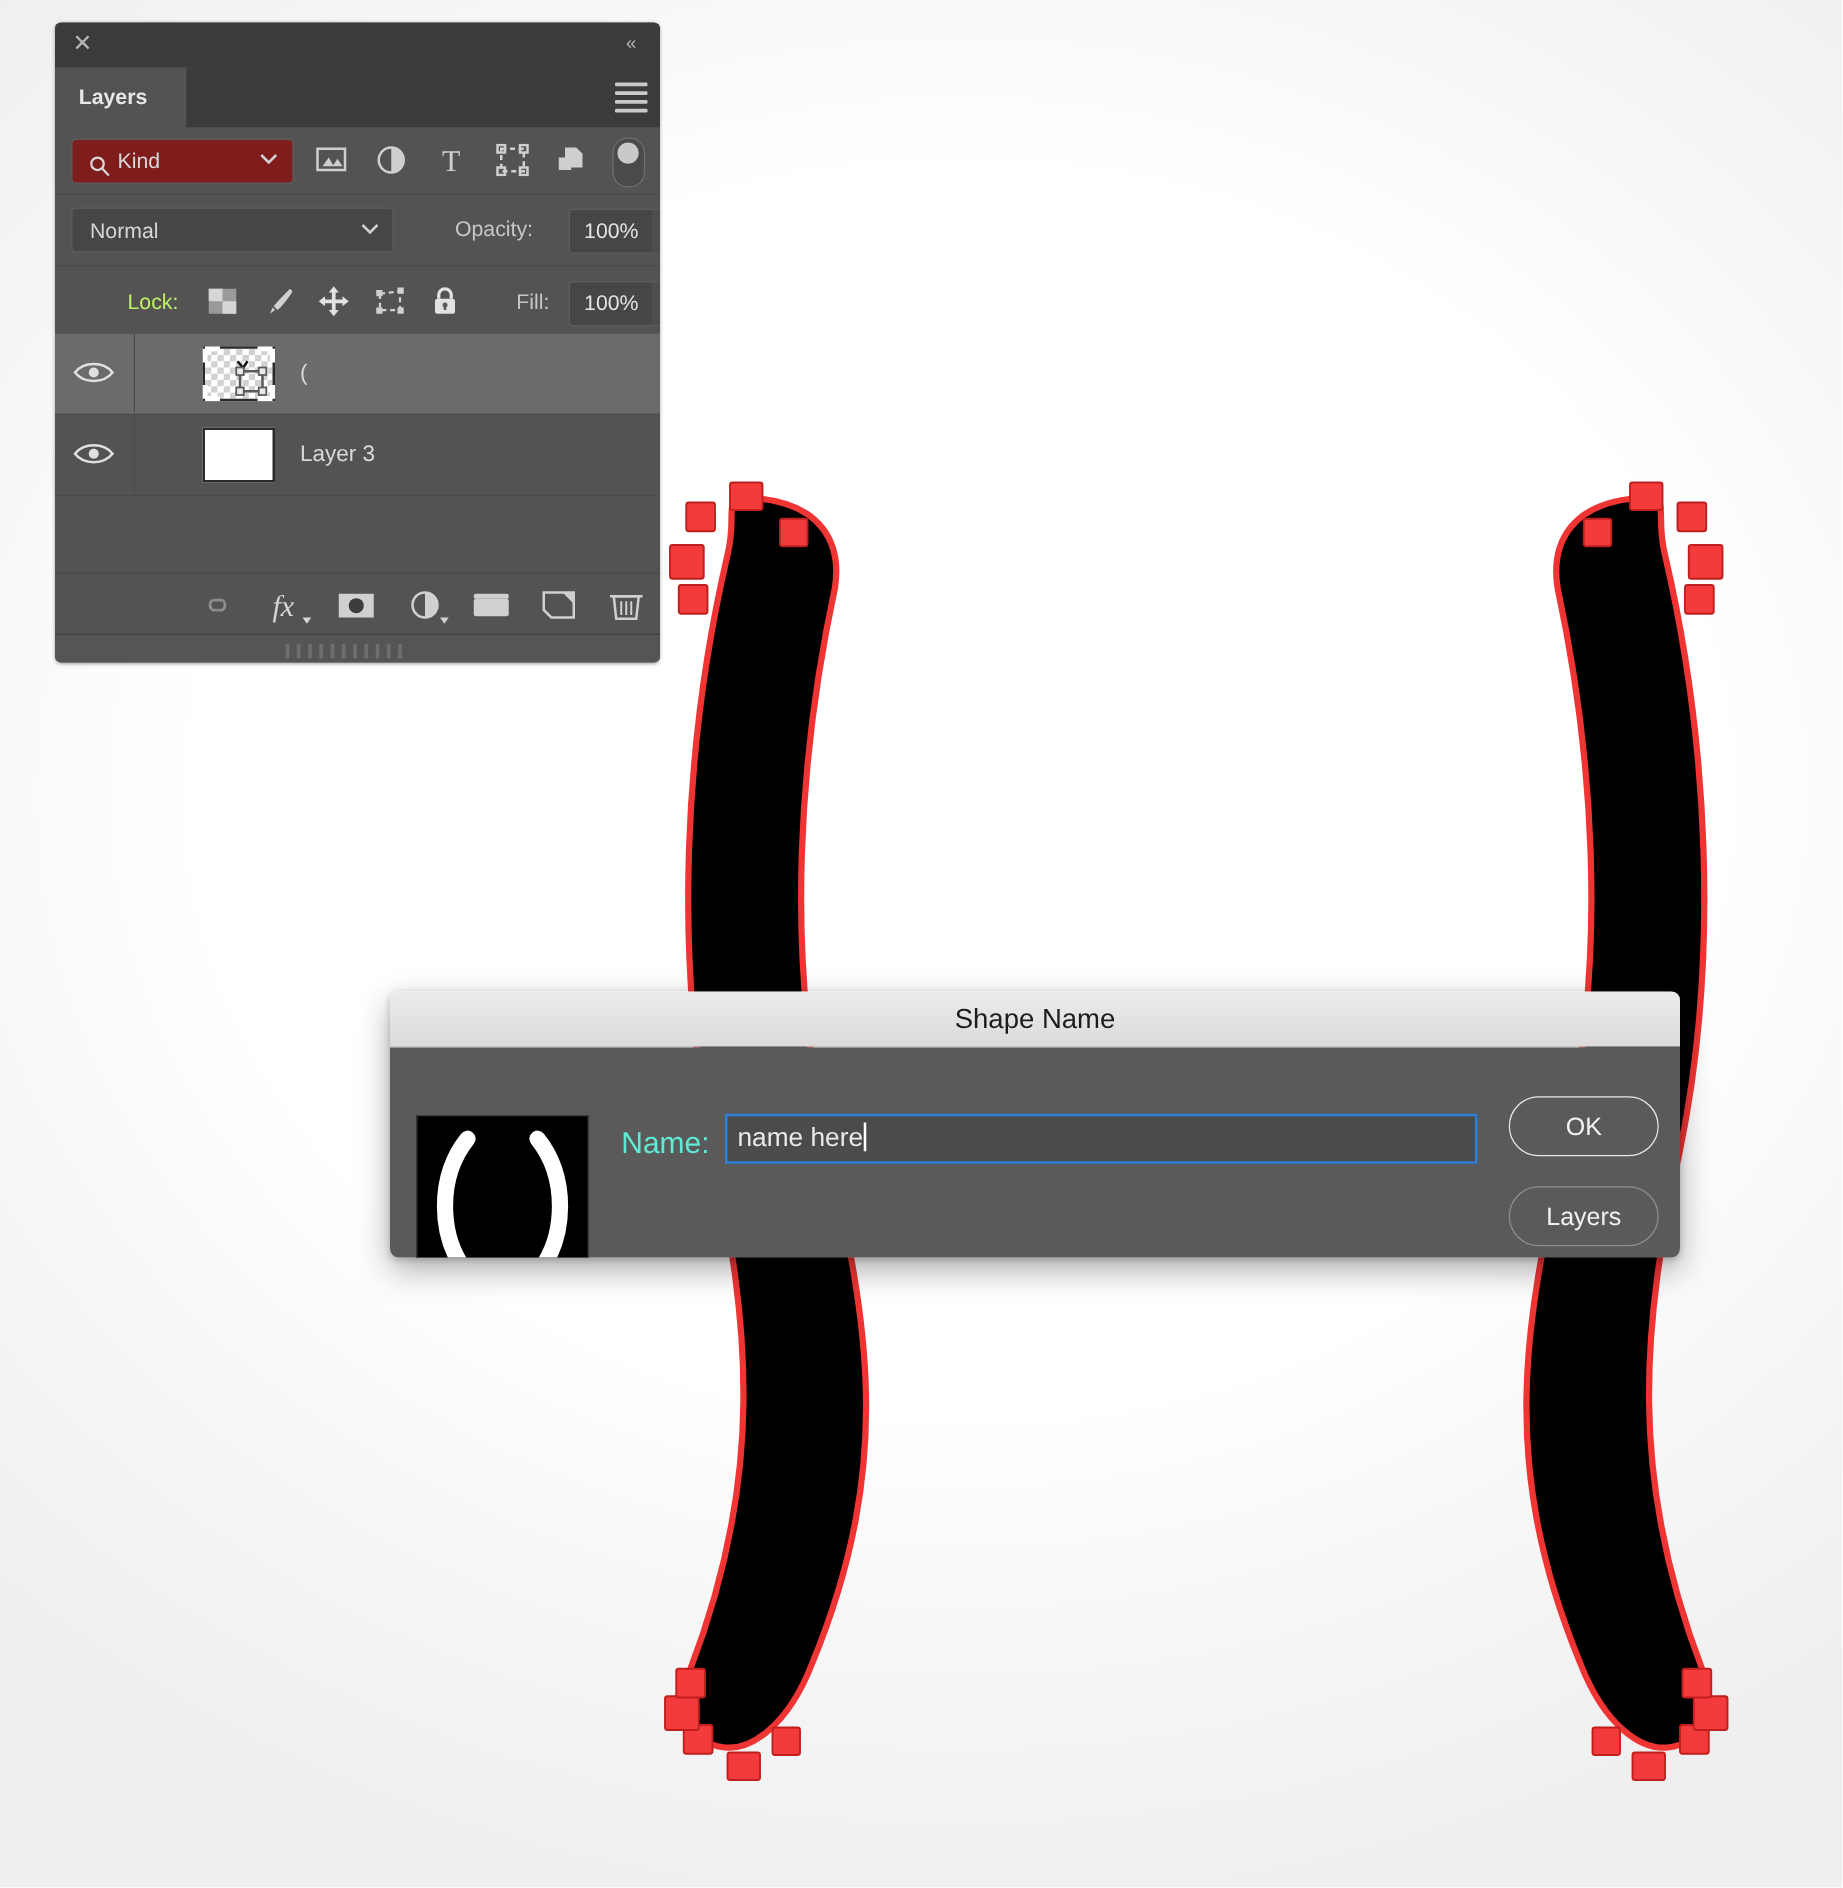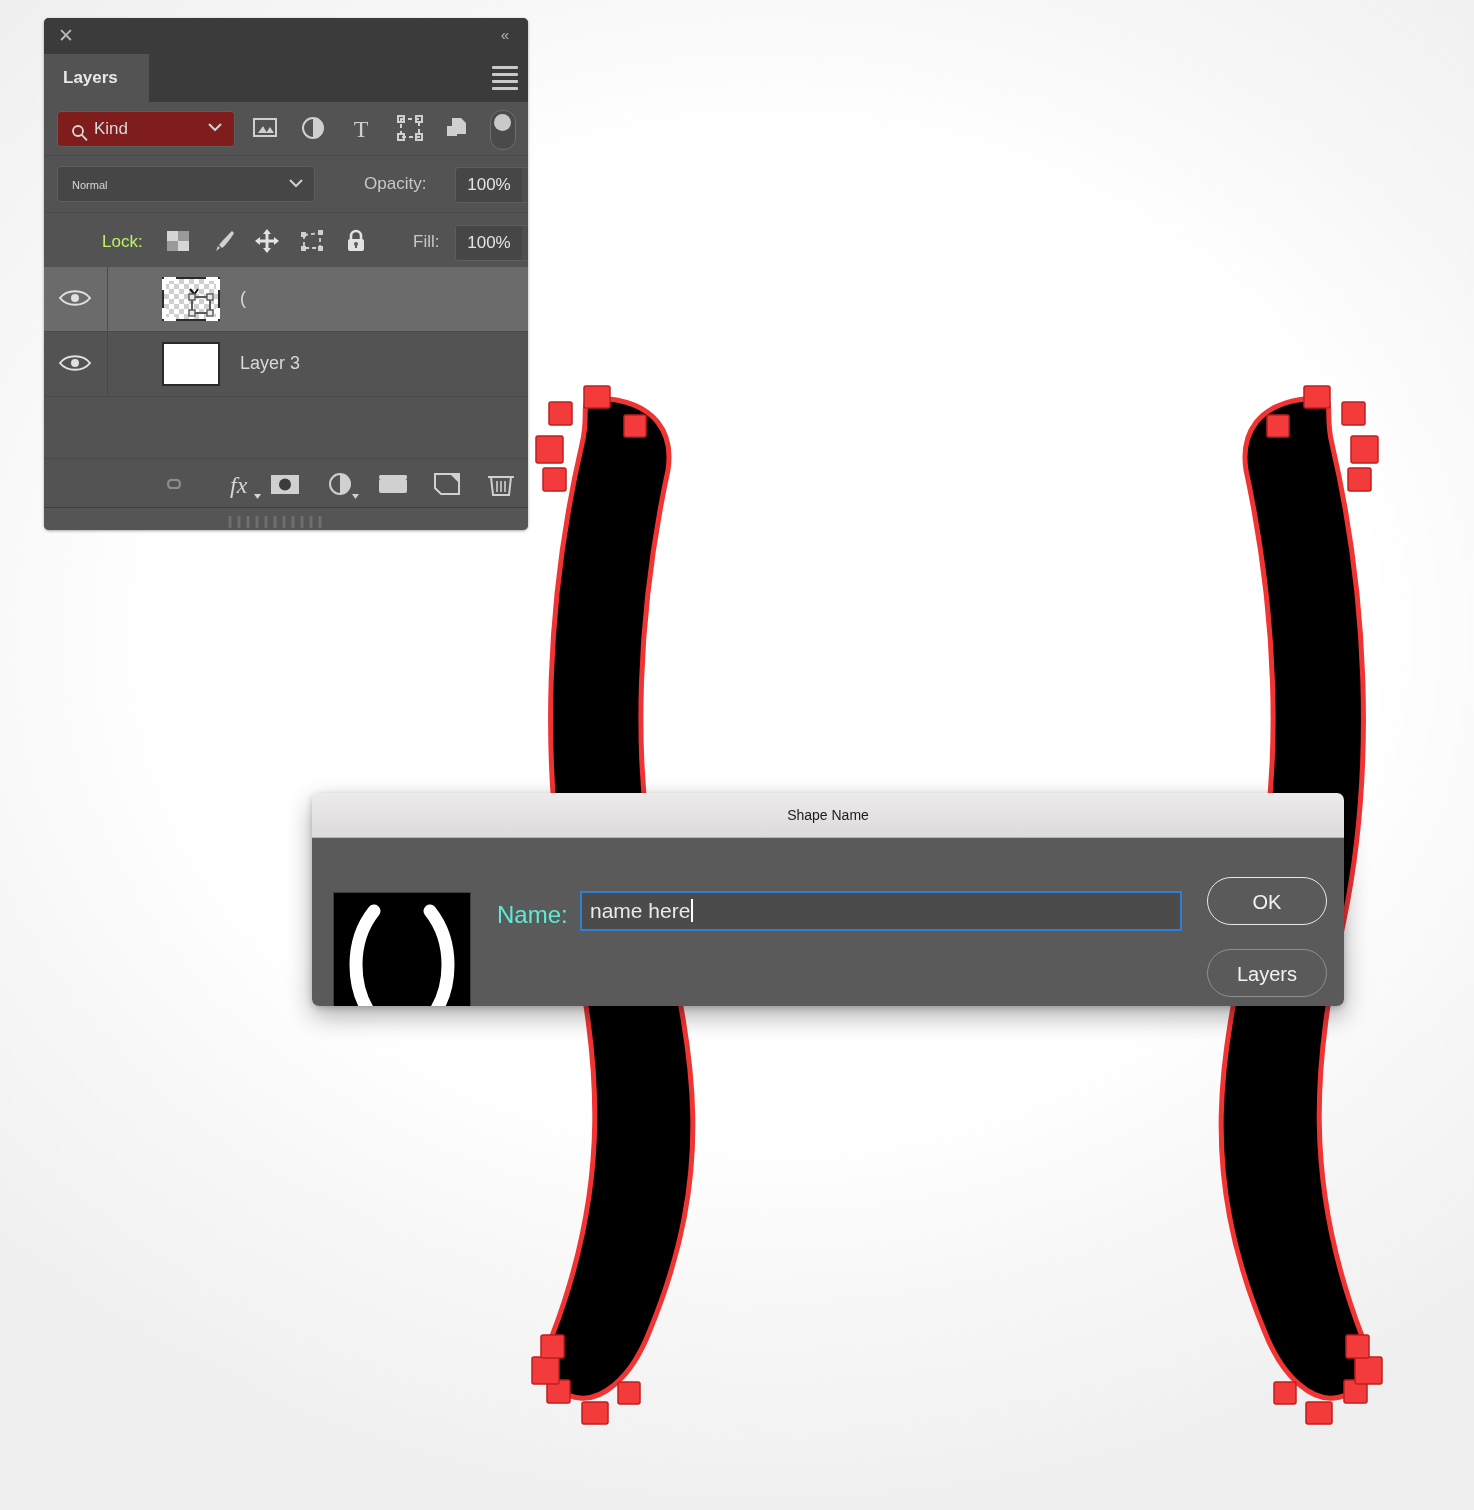--- a/index.html
+++ b/index.html
@@ -71,21 +71,21 @@
     position:absolute;right:12px;top:8px;width:24px;height:38px;
     background:#4a4a4a;border:1px solid #6e6e6e;border-radius:12px;cursor:pointer;
   }
   .toggle-pill .knob{
     position:absolute;left:3px;top:3px;width:17px;height:17px;border-radius:50%;background:#c9c9c9;
   }
 
   .blend-select{
     position:absolute;left:13px;top:10px;width:258px;height:36px;
     background:#464646;border:1px solid #5e5e5e;border-radius:4px;
-    color:#d8d8d8;font-size:11px;line-height:36px;padding-left:14px;box-sizing:border-box;cursor:pointer;
+    color:#d8d8d8;font-size:17px;line-height:36px;padding-left:14px;box-sizing:border-box;cursor:pointer;
   }
   .blend-select .chev{position:absolute;right:10px;top:10px;}
 
   .opacity-label{position:absolute;left:320px;top:18px;color:#c7c7c7;font-size:17px;}
   .opacity-field{
     position:absolute;left:411px;top:11px;width:66px;height:34px;background:#464646;
     border:1px solid #5e5e5e;border-radius:3px 0 0 3px;
     color:#e4e4e4;font-size:17px;line-height:34px;text-align:center;cursor:text;
   }
   .opacity-stepper{
@@ -146,21 +146,21 @@
   
   #shape-name-dialog{
     position:absolute;left:312px;top:793px;width:1032px;height:213px;
     border-radius:7px;overflow:hidden;
     box-shadow:0 10px 26px rgba(0,0,0,.32), 0 2px 6px rgba(0,0,0,.2);
     user-select:none;
   }
   .dlg-title{
     height:44px;background:linear-gradient(to bottom,#eceaea 0%,#dcdada 100%);
     border-bottom:1px solid #b6b3b3;
-    color:#1c1c1c;font-size:14px;line-height:44px;text-align:center;
+    color:#1c1c1c;font-size:22px;line-height:44px;text-align:center;
   }
   .dlg-body{
     height:169px;background:#5a5a5a;position:relative;
   }
   .preview-box{
     position:absolute;left:21px;top:54px;width:138px;height:145px;background:#000000;
     border:1px solid #3d3d3d;box-sizing:border-box;
   }
   .preview-box svg{display:block;}
   .name-label{
@@ -414,21 +414,21 @@
   </div>
 
   <div class="panel-bottombar">
     <span class="bicon" style="left:113px;">
       <svg width="34" height="30" viewBox="0 0 34 30">
           <path d="M13 11 a5 5 0 0 0 0 8 h4" fill="none" stroke="#8d8d8d" stroke-width="2.2"></path>
           <path d="M21 11 a5 5 0 0 1 0 8 h-4" fill="none" stroke="#8d8d8d" stroke-width="2.2"></path>
           <line x1="13" y1="11" x2="21" y2="11" stroke="#8d8d8d" stroke-width="2.2"></line>
         </svg>
     </span>
-    <span class="bicon" style="left:180px;">
+    <span class="bicon" style="left:168px;">
       <svg width="40" height="32" viewBox="0 0 40 32">
           <text x="6" y="24" font-family="Liberation Serif, serif" font-style="italic" font-size="24" fill="#d6d6d6">fx</text>
           <polygon points="30,25 37,25 33.5,30" fill="#d6d6d6"></polygon>
         </svg>
     </span>
     <span class="bicon" style="left:224px;">
       <svg width="34" height="30" viewBox="0 0 34 30">
           <rect x="3" y="6" width="28" height="19" fill="#d0d0d0"></rect>
           <circle cx="17" cy="15.5" r="6" fill="#3c3c3c"></circle>
         </svg>

